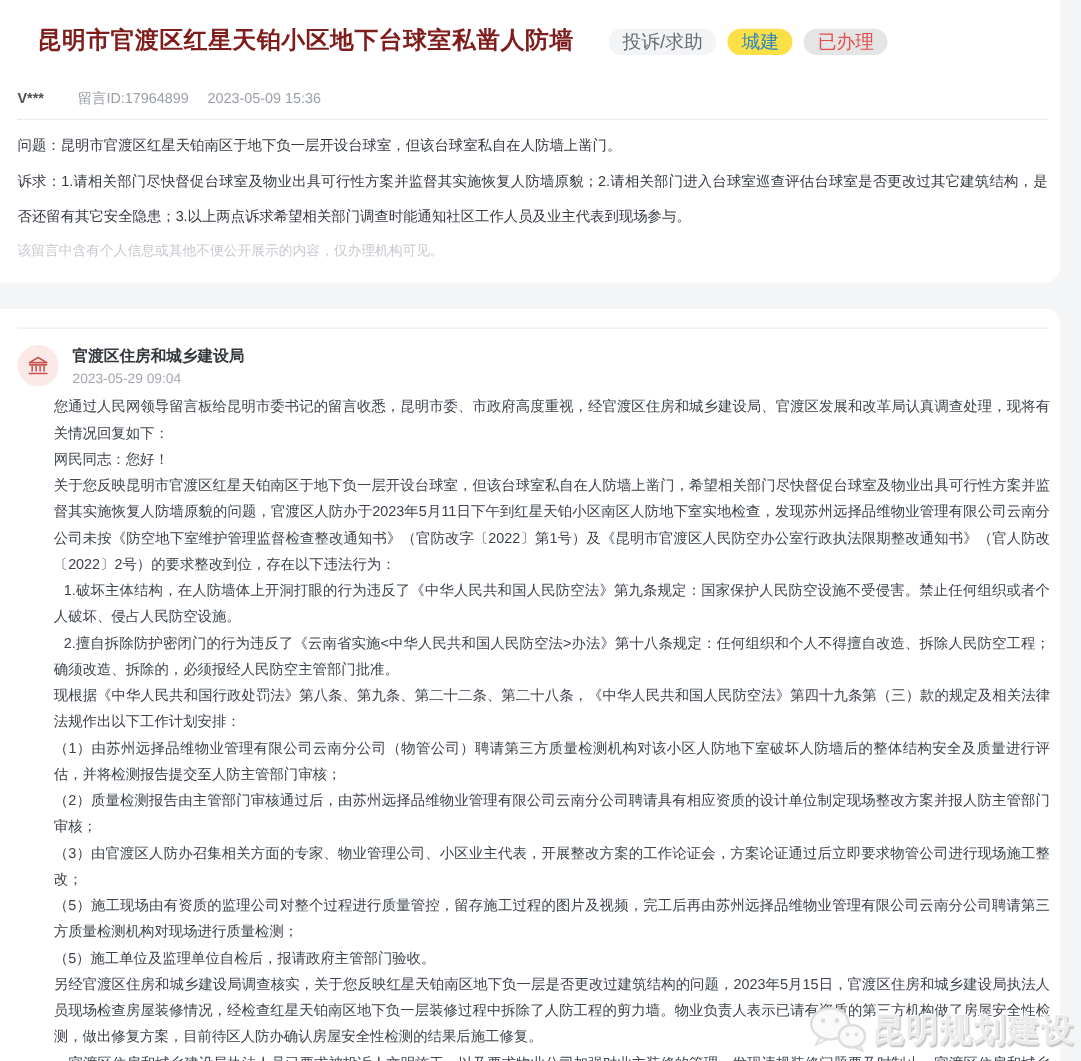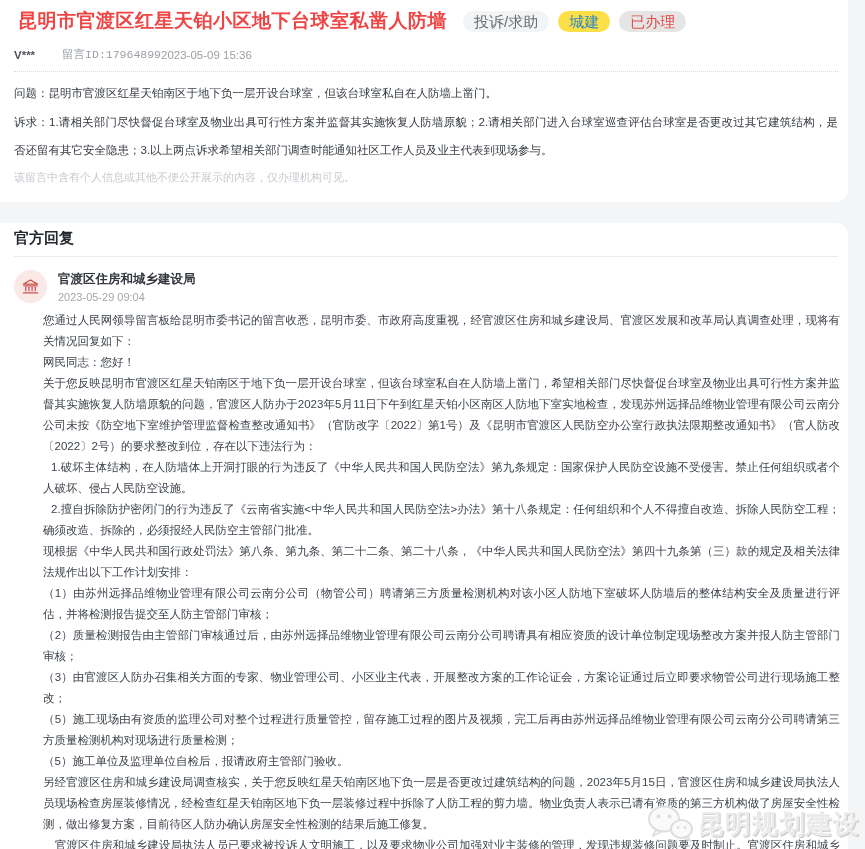--- a/index.html
+++ b/index.html
@@ -19,37 +19,37 @@
     padding-right:10px;
   }
   
   .card-post{
     border-radius:0 0 12px 12px;
     padding-top:5px;
     padding-bottom:13px;
   }
   .title-row{display:flex;align-items:center;}
   .post-title{
-    margin:4px;font-size:19px;line-height:24px;font-weight:700;
-    color:#ef4444;letter-spacing:0.5px;white-space:nowrap;
+    margin:16px;font-size:19px;line-height:24px;font-weight:700;
+    color:#7f1d1d;letter-spacing:0.5px;white-space:nowrap;
   }
   .tags{display:flex;align-items:center;margin-left:12px;gap:9px;}
   .tag{
     display:inline-block;height:21px;line-height:21px;
     padding:0 11px;border-radius:11px;font-size:15px;white-space:nowrap;
   }
   .tag-gray{background:#f3f4f6;color:#686d73;}
   .tag-blue{background:#fde047;color:#2c86c2;}
   .tag-red{background:#e5e5e5;color:#df4f4b;}
   .meta-row{
     margin-top:10px;display:flex;align-items:center;
     font-size:11.5px;color:#9ba0a6;line-height:16px;
   }
   .meta-author{color:#4d5258;font-weight:700;margin-right:27px;}
-  .meta-id{font-family:Liberation Mono, monospace;}
+  .meta-id{margin-right:15px;}
   .dotted-divider{border-top:1px dotted #d9dbde;margin-top:8px;}
   .q-block{margin-top:7px;font-size:11.5px;line-height:28.5px;color:#363b42;text-align:justify;}
   .q-block p{margin:0;}
   .privacy-note{margin:0;font-size:11px;line-height:24px;color:#c6c9ce;}
   
   .card-reply{
     margin-top:21px;
     border-radius:12px;
     padding-top:6px;
     height:660px;
@@ -107,21 +107,20 @@
     <div class="dotted-divider"></div>
 
     <div class="q-block">
       <p><span>问题：</span><span>昆明市官渡区红星天铂南区于地下负一层开设台球室，但该台球室私自在人防墙上凿门。</span></p>
       <p><span>诉求：</span><span>1.请相关部门尽快督促台球室及物业出具可行性方案并监督其实施恢复人防墙原貌；2.请相关部门进入台球室巡查评估台球室是否更改过其它建筑结构，是否还留有其它安全隐患；3.以上两点诉求希望相关部门调查时能通知社区工作人员及业主代表到现场参与。</span></p>
       <p class="privacy-note">该留言中含有个人信息或其他不便公开展示的内容，仅办理机构可见。</p>
     </div>
   </section>
 
   <section class="card card-reply">
-    <h2 class="reply-header">官方回复</h2>
     <div class="solid-divider"></div>
 
     <div class="agency-row">
       <div class="avatar">
         <svg width="19" height="19" viewBox="0 0 24 24" fill="none" stroke="#c8544f" stroke-width="1.6" stroke-linejoin="round" stroke-linecap="round">
           <path d="M3.2 9 L12 3.8 L20.8 9 Z"></path>
           <line x1="3.5" y1="11.2" x2="20.5" y2="11.2"></line>
           <line x1="6" y1="13" x2="6" y2="17.5"></line>
           <line x1="10" y1="13" x2="10" y2="17.5"></line>
           <line x1="14" y1="13" x2="14" y2="17.5"></line>

